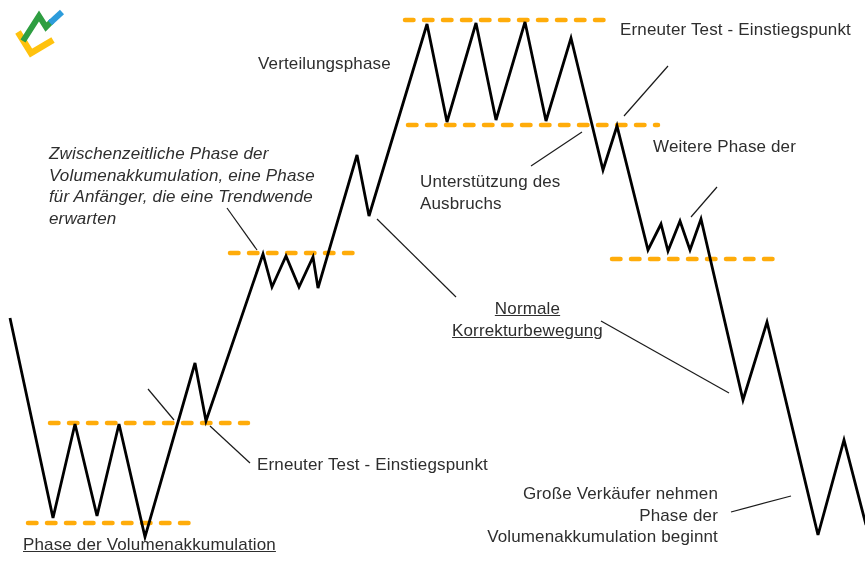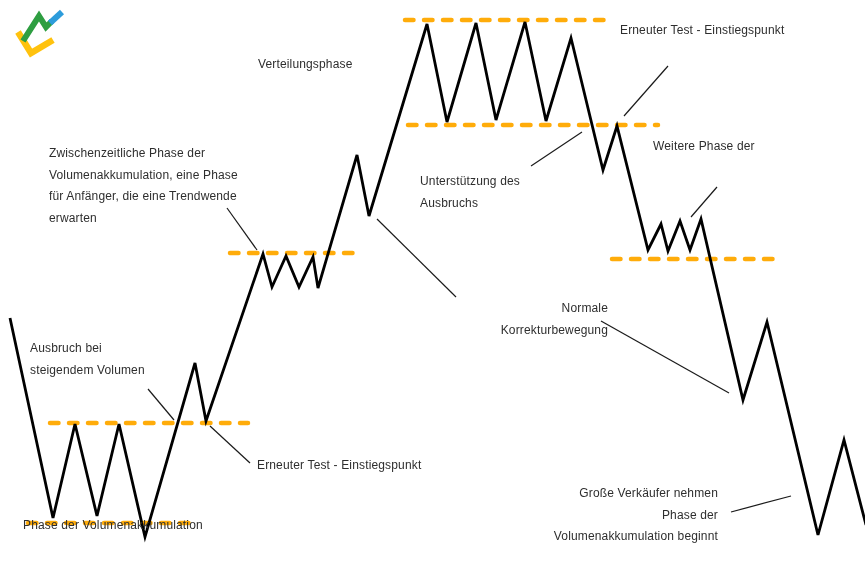--- a/index.html
+++ b/index.html
@@ -8,27 +8,27 @@
     width: 865px;
     height: 571px;
     background: #ffffff;
     overflow: hidden;
     font-family: "Liberation Sans", sans-serif;
     color: #2E2E2E;
   }
   .chart-svg { position: absolute; left: 0; top: 0; }
   .label {
     position: absolute;
-    font-size: 12px;
+    font-size: 17px;
     line-height: 21.5px;
     white-space: nowrap;
     letter-spacing: 0.15px;
   }
   .label.single { line-height: 18px; }
-  .label.center { text-align: right; }
+  .label.center { text-align: center; text-decoration: underline; }
   .label.right  { text-align: right; }
 </style>
 </head>
 <body>
 
 <div class="canvas">
 
   <svg class="chart-svg" width="865" height="571" viewBox="0 0 865 571">
 
     <g transform="translate(14,9)">
@@ -62,49 +62,45 @@
       <line x1="691" y1="217" x2="717" y2="187" stroke="#1A1A1A"></line>
       <line x1="601" y1="321" x2="729" y2="393" stroke="#1A1A1A"></line>
       <line x1="731" y1="512" x2="791" y2="496" stroke="#1A1A1A"></line>
     </g>
   </svg>
 
   <div class="label single" style="left:258px; top:55px;">Verteilungsphase</div>
 
   <div class="label single" style="left:620px; top:21px;">Erneuter Test - Einstiegspunkt</div>
 
-  <div class="label" style="left:49px; top:143px;">
+  <div class="label" style="left:49px; top:143px;font-style:italic;">
     <div>Zwischenzeitliche Phase der</div>
     <div>Volumenakkumulation, eine Phase</div>
     <div>für Anfänger, die eine Trendwende</div>
     <div>erwarten</div>
   </div>
 
   <div class="label" style="left:420px; top:171px;">
     <div>Unterstützung des</div>
     <div>Ausbruchs</div>
   </div>
 
   <div class="label" style="left:653px; top:136px;text-align:center;">
     <div>Weitere Phase der</div>
   </div>
 
   <div class="label center" style="left:447px; top:298px; width:161px;">
     <div>Normale</div>
     <div>Korrekturbewegung</div>
   </div>
 
-  <div class="label" style="left:30px; top:338px;">
-    <div>Ausbruch bei</div>
-    <div>steigendem Volumen</div>
-  </div>
 
   <div class="label single" style="left:257px; top:456px;">Erneuter Test - Einstiegspunkt</div>
 
-  <div class="label single" style="left:23px; top:516px;">Phase der Volumenakkumulation</div>
+  <div class="label single" style="left:23px; top:536px;text-decoration:underline;">Phase der Volumenakkumulation</div>
 
   <div class="label right" style="left:420px; top:483px; width:298px;">
     <div>Große Verkäufer nehmen</div>
     <div>Phase der</div>
     <div>Volumenakkumulation beginnt</div>
   </div>
 
 </div>
 
 </body></html>

